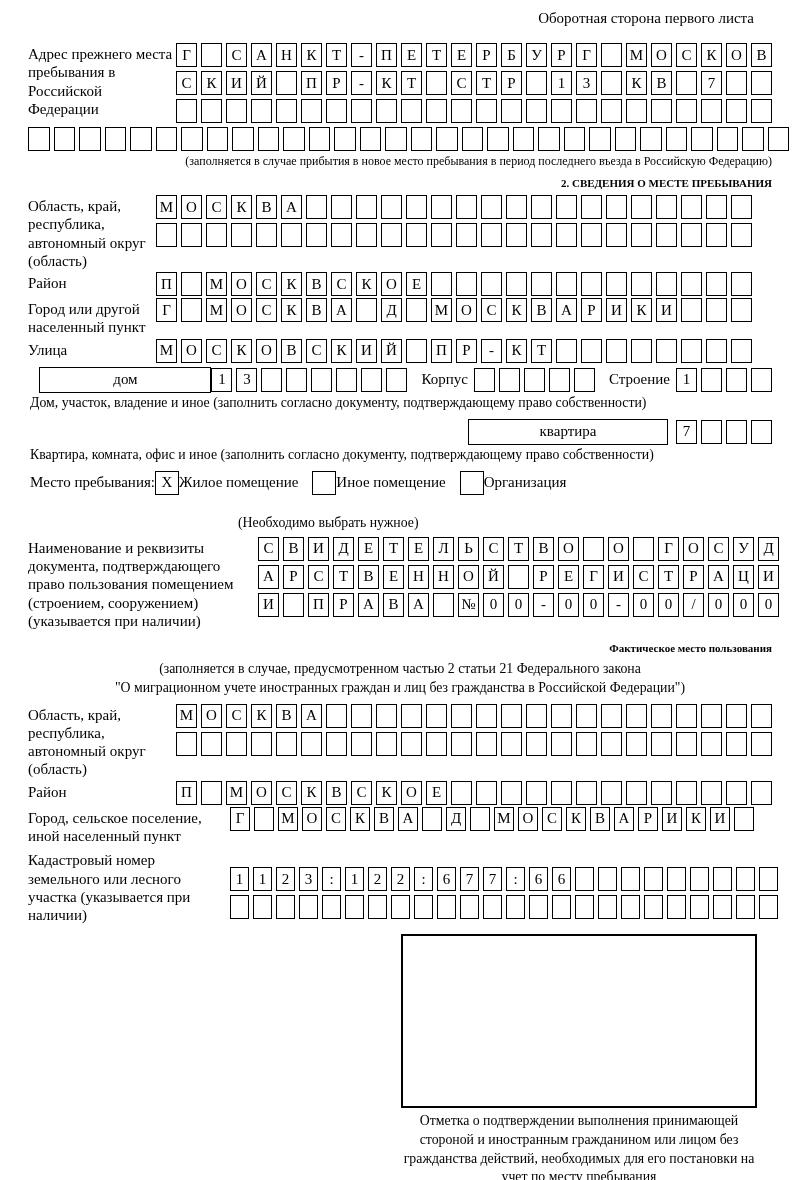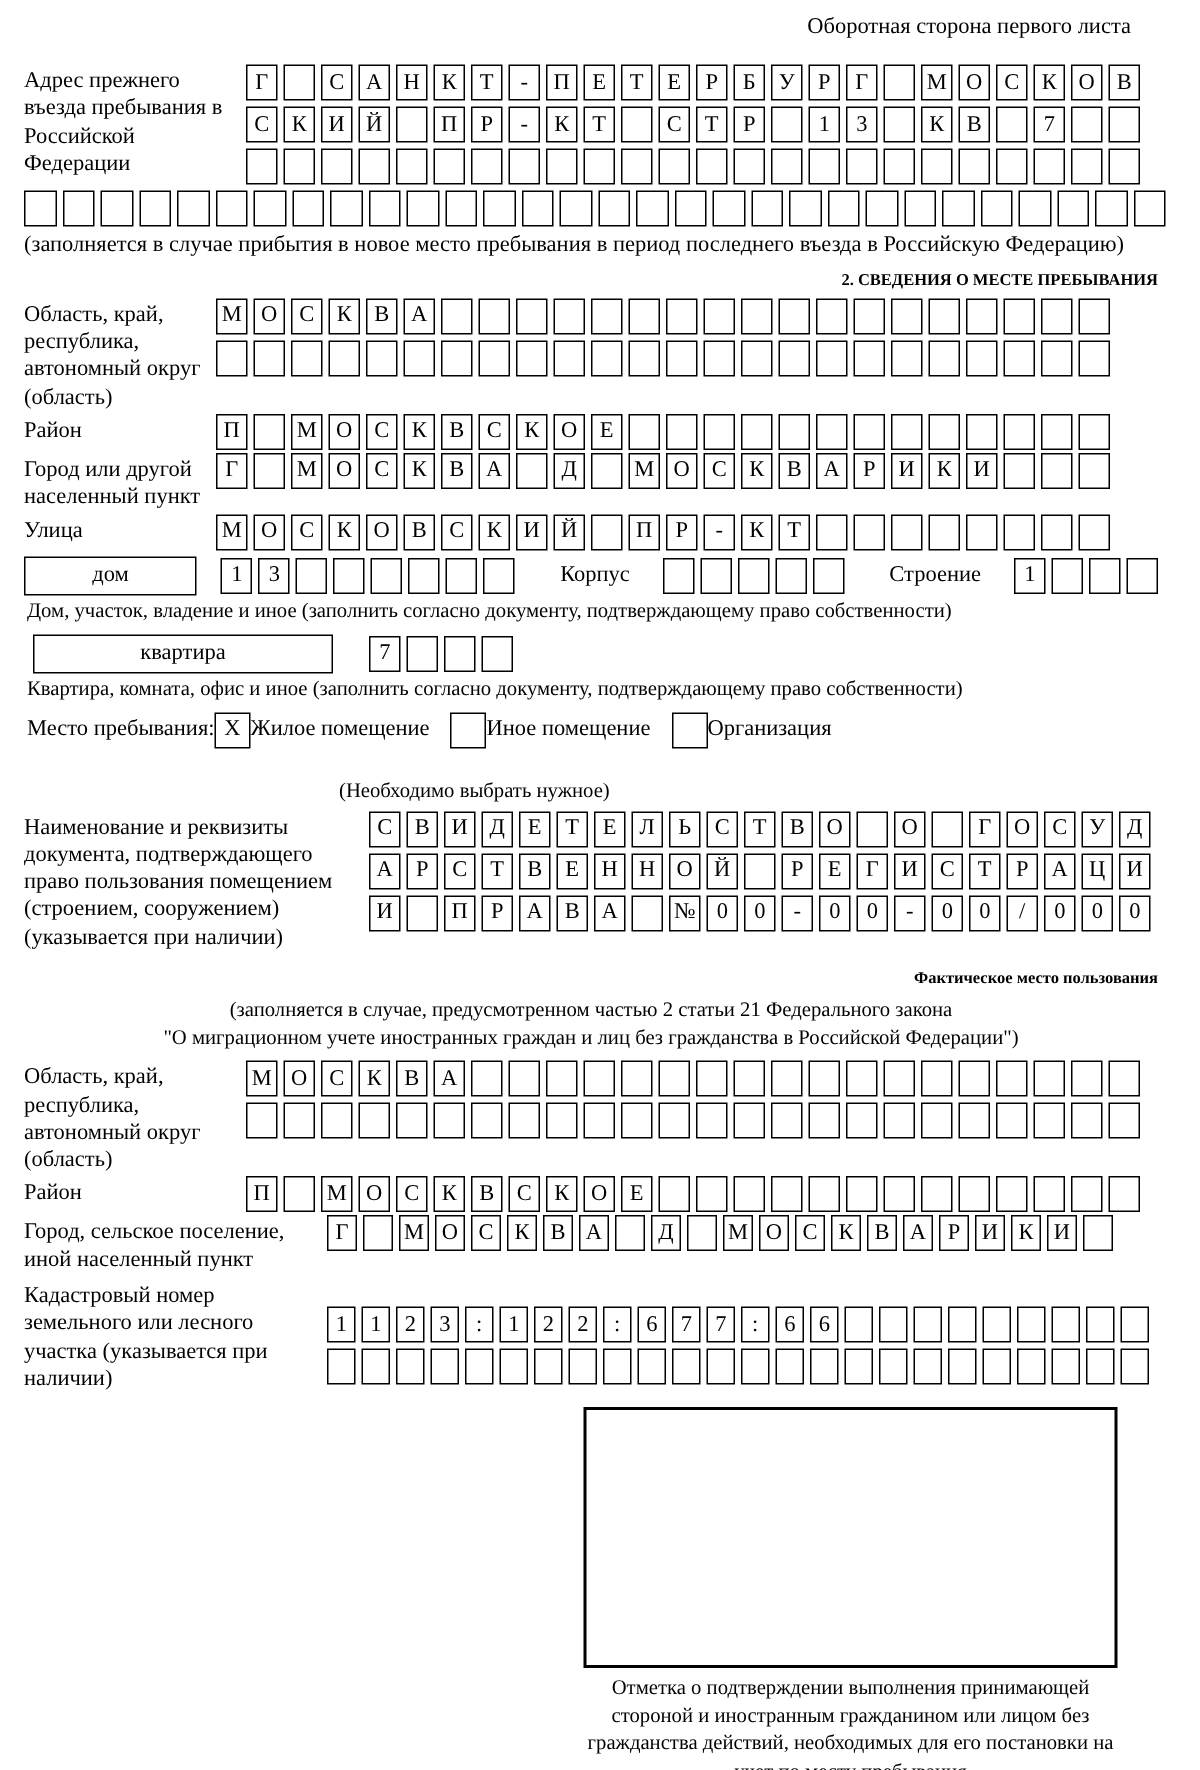--- a/index.html
+++ b/index.html
@@ -1,35 +1,35 @@
 <!DOCTYPE html>
 <html lang="ru"><head>
 <meta charset="utf-8">
 <style>
   html,body{margin:0;padding:0;background:#fff;color:#000;}
   body{width:800px;height:1180px;font-family:"Liberation Serif","DejaVu Serif",serif;font-size:15px;overflow:hidden;}
-  .page{box-sizing:border-box;width:800px;height:1180px;padding:10px 28px 0 16px;position:relative;font-family:Liberation Serif, serif;}
+  .page{box-sizing:border-box;width:800px;height:1180px;padding:10px 28px 0 28px;position:relative;font-family:Liberation Serif, serif;}
   .doc-title{text-align:right;font-size:15px;padding-right:18px;margin-bottom:16px;}
   
   .field{display:flex;align-items:flex-start;margin-bottom:2px;}
   .flabel{flex:0 0 auto;line-height:1.22;padding-top:2px;}
   .w145{width:148px;} .w128{width:128px;} .w200{width:202px;} .w228{width:230px;}
   .rows{display:flex;flex-direction:column;gap:4px;flex:1 1 auto;}
   .cellrow{display:flex;gap:4px;}
   .cell{box-sizing:border-box;flex:0 0 auto;width:21px;height:24px;border:1.7px solid #000;
         display:inline-flex;align-items:center;justify-content:center;
         font-size:15px;line-height:1;background:#fff;}
   .cells-sm .cell{width:19px;}
   .cells-md .cell{width:20px;}
   .row-full .cell{width:21.5px;}
   .row-full{margin-top:4px;}
-  .note{font-size:15px;text-align:left;margin:3px 0 6px 0;line-height:1.25;}
+  .note{font-size:12px;text-align:right;margin:3px 0 6px 0;line-height:1.25;}
   .sec-title{font-weight:bold;text-align:right;font-size:11px;margin:8px 0 6px 0;}
   
-  .inline-row{display:flex;align-items:center;gap:16px;margin:4px 0 2px 0;}
+  .inline-row{display:flex;align-items:center;gap:0;margin:4px 0 2px 0;justify-content:flex-end;}
   .boxlabel{box-sizing:border-box;border:1.7px solid #000;height:26px;display:inline-flex;
             align-items:center;justify-content:center;font-size:15px;}
   .bl-dom{width:172px;} .bl-kv{width:200px;}
   .small-label{margin:0 6px 0 14px;}
   .note-left{font-size:13.8px;text-align:left;margin:2px 0 8px 2px;}
   
   .stay{display:flex;align-items:center;margin:4px 0 0 2px;}
   .chk{box-sizing:border-box;width:24px;height:24px;border:1.7px solid #000;display:inline-flex;
        align-items:center;justify-content:center;font-size:15px;}
   .stay .opt-label{margin-right:14px;}
@@ -41,21 +41,21 @@
   .stamp-note{font-size:13.8px;text-align:center;line-height:1.35;margin-top:4px;}
 </style>
 </head>
 <body>
 
 <div class="page">
 
   <div class="doc-title">Оборотная сторона первого листа</div>
 
   <div class="field">
-    <div class="flabel w145">Адрес прежнего въезда пребывания в Российской Федерации</div>
+    <div class="flabel w145">Адрес прежнего места пребывания в Российской Федерации</div>
     <div class="rows">
       <div class="cellrow">
           <span class="cell">Г</span>
           <span class="cell"></span>
           <span class="cell">С</span>
           <span class="cell">А</span>
           <span class="cell">Н</span>
           <span class="cell">К</span>
           <span class="cell">Т</span>
           <span class="cell">-</span>

